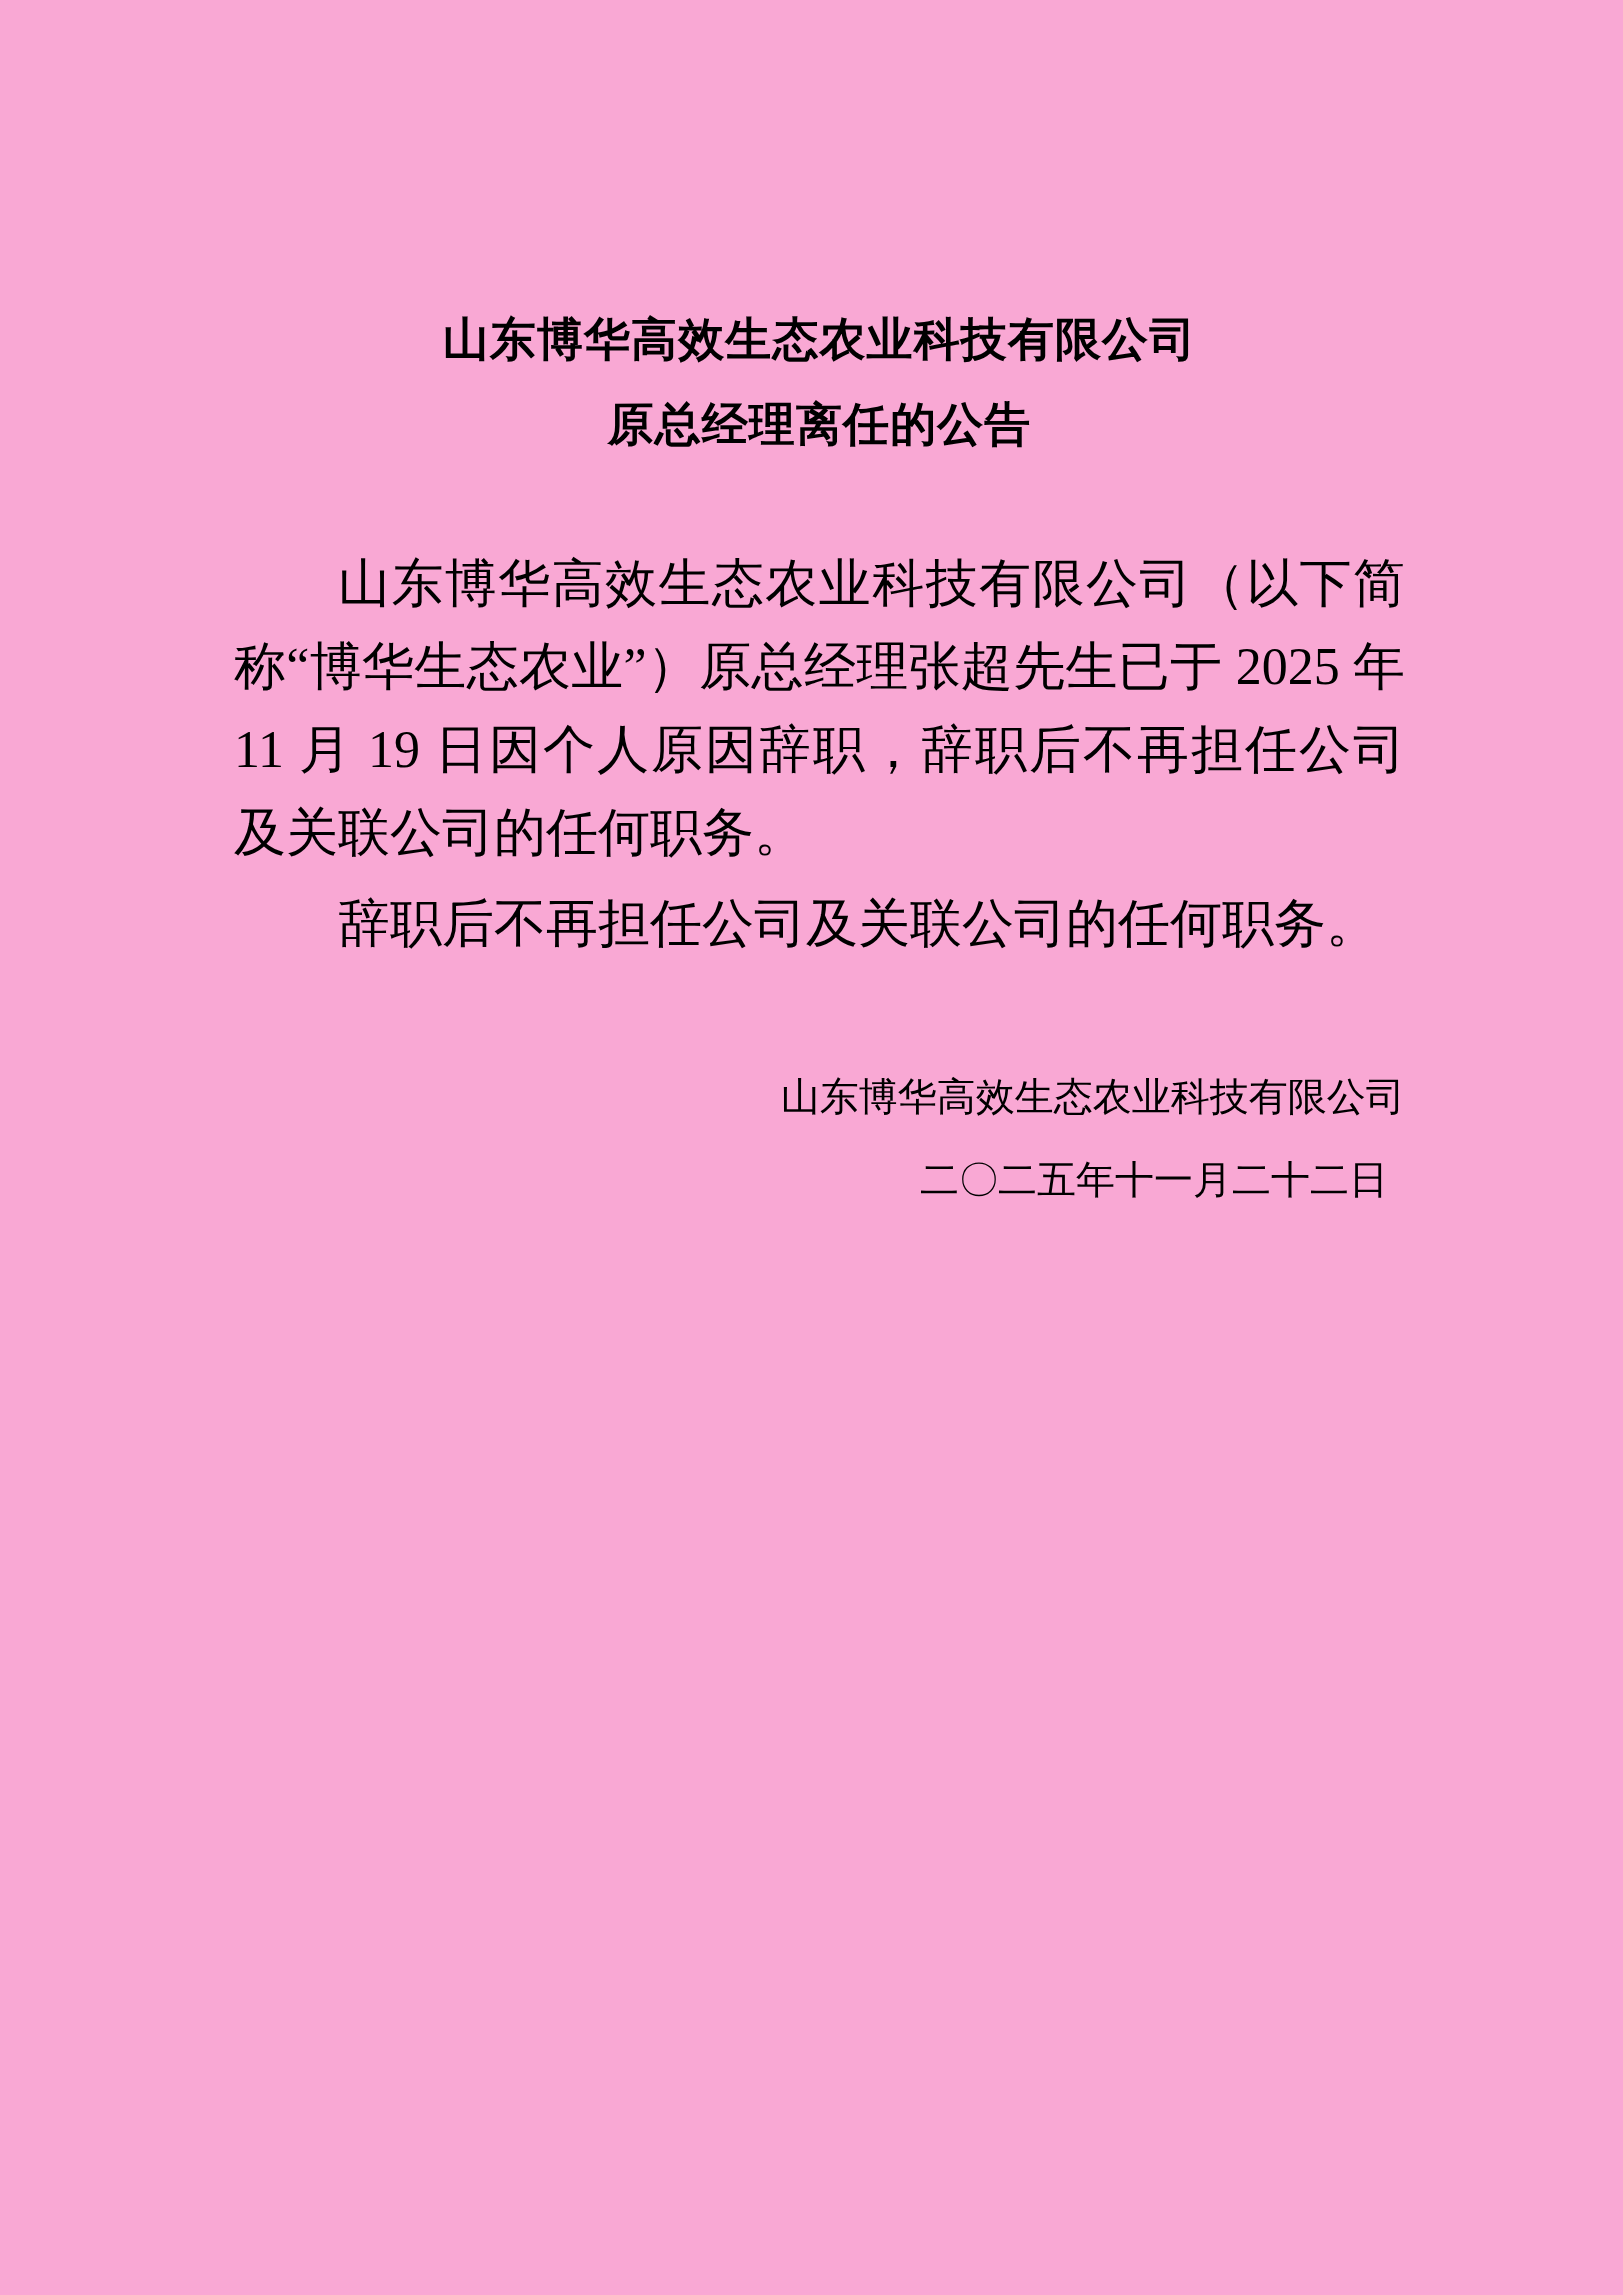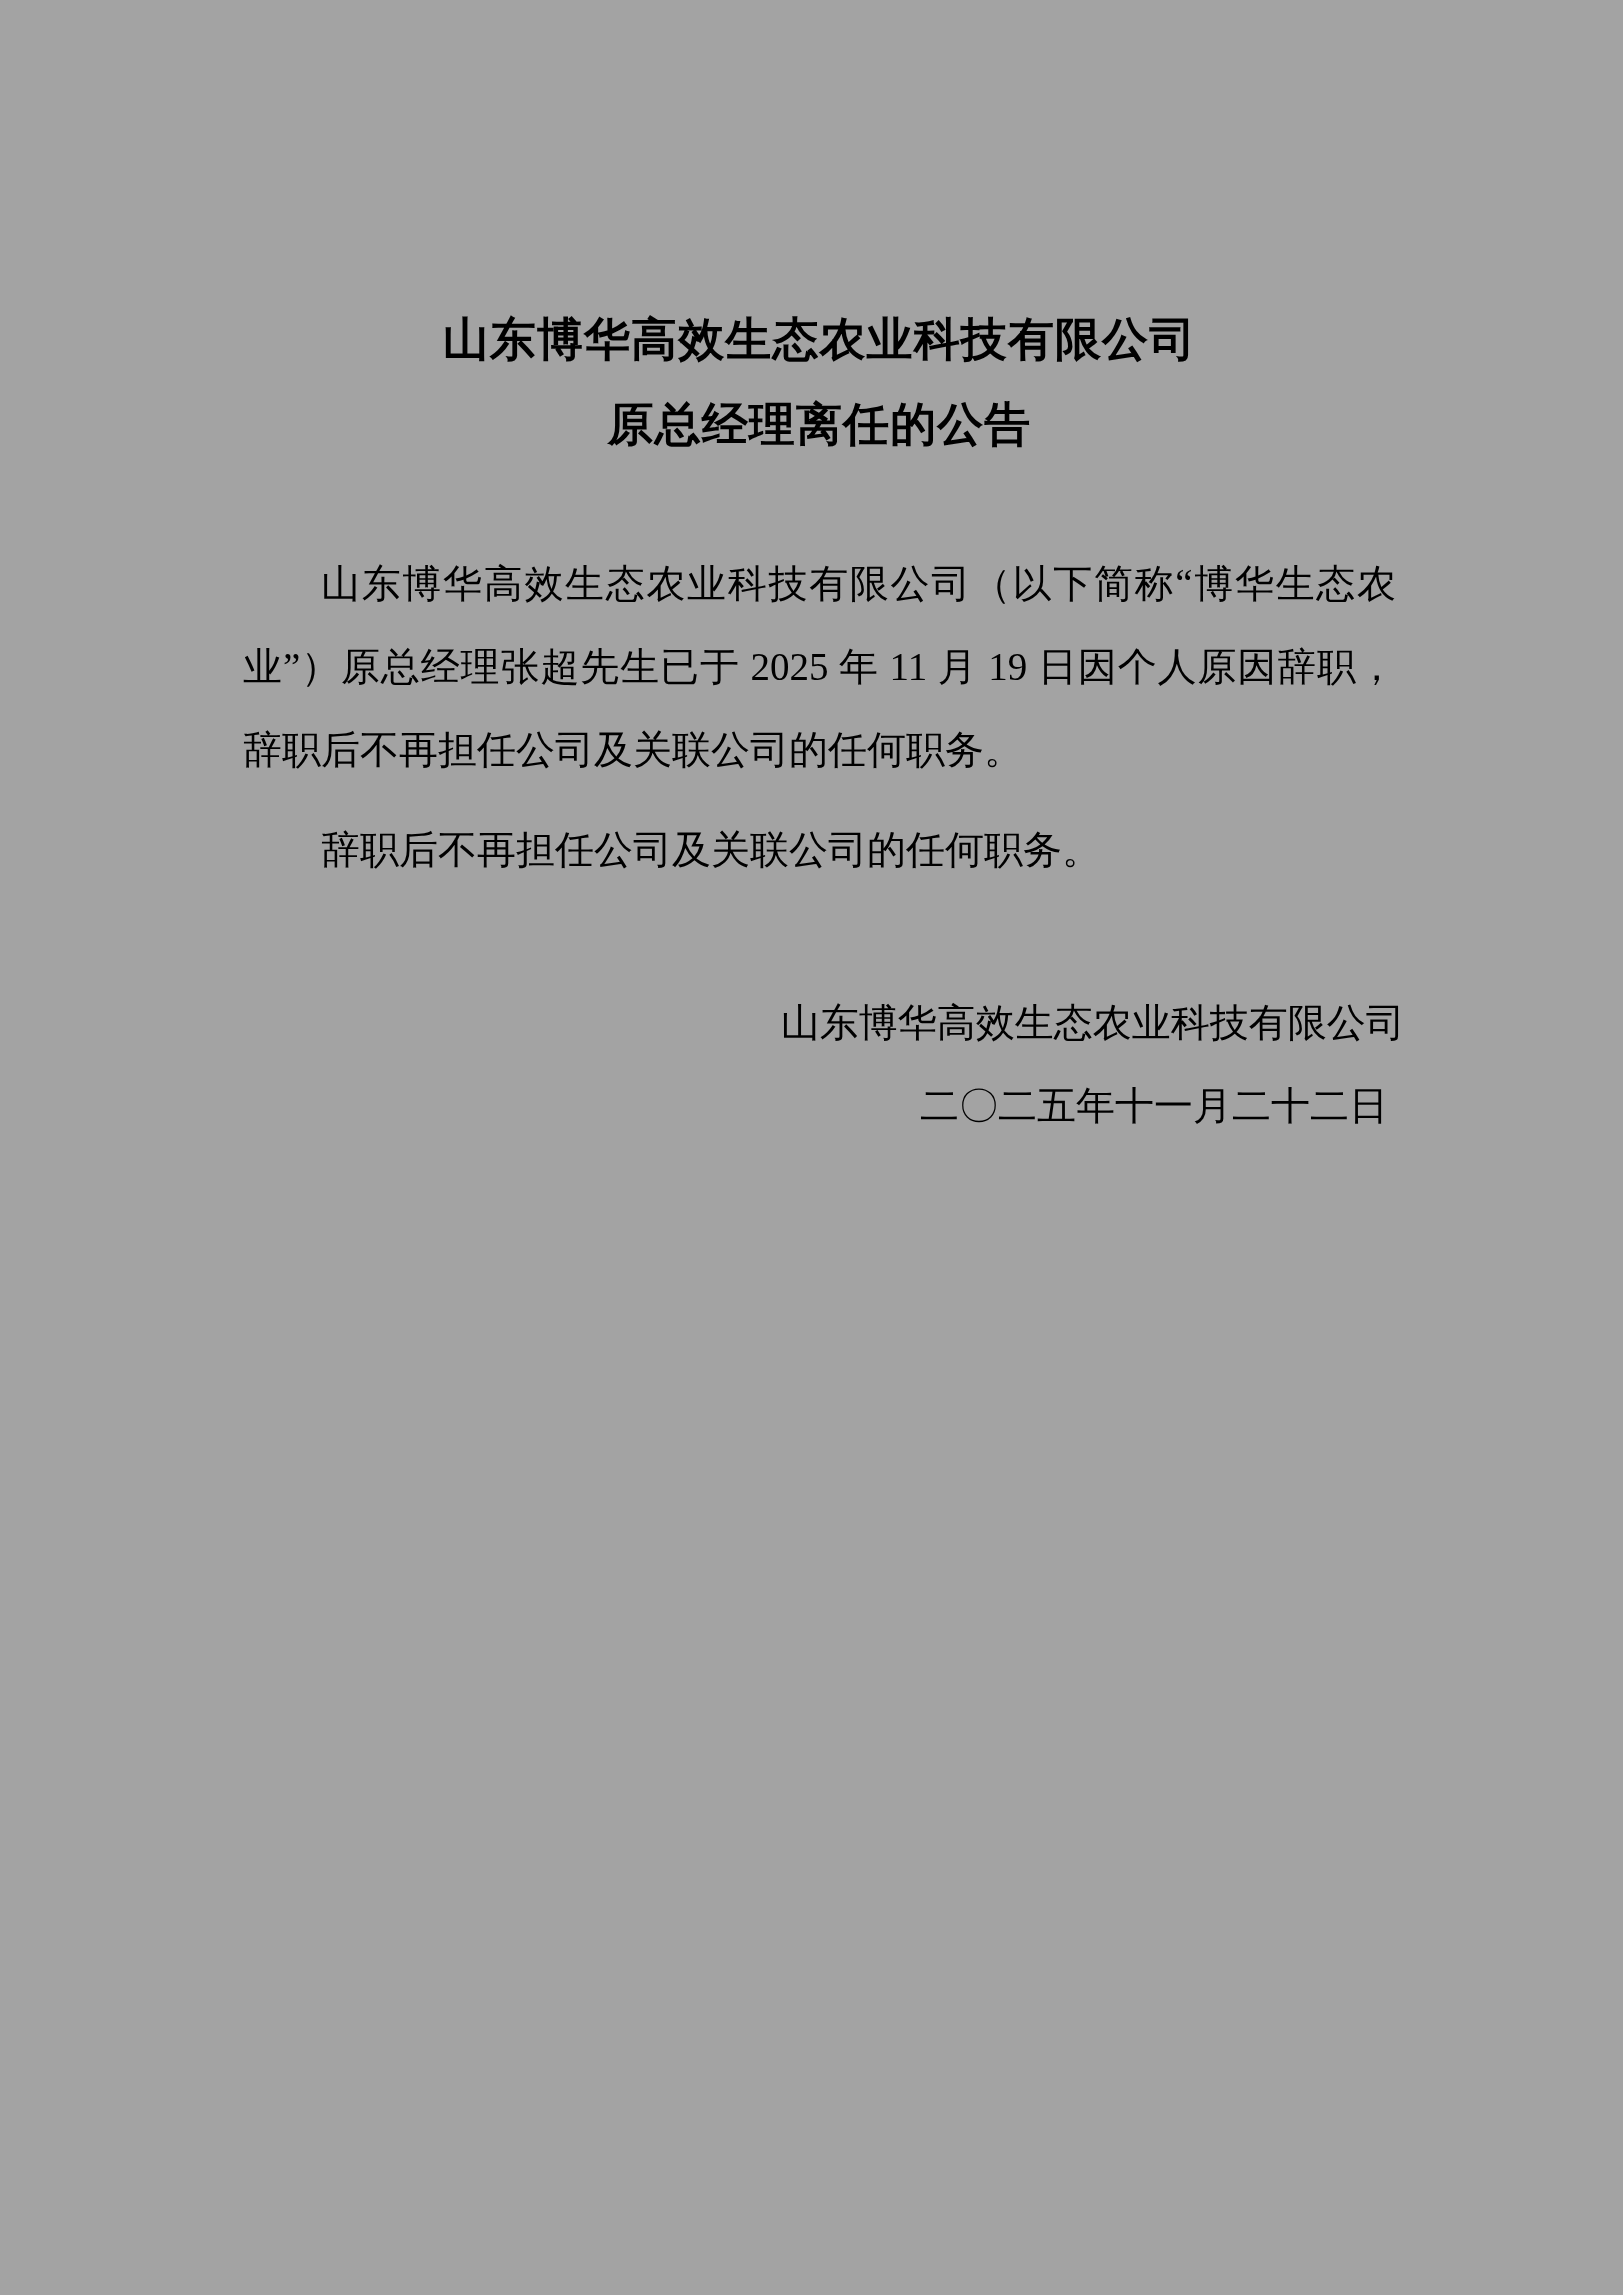--- a/index.html
+++ b/index.html
@@ -4,21 +4,21 @@
 <style>
   html, body {
     margin: 0;
     padding: 0;
     background: #808080;
   }
   .page {
     position: relative;
     width: 1623px;
     height: 2295px;
-    background: #a3a3a3;
+    background: #f9a8d4;
     color: #000000;
     font-family: "Liberation Serif", "DejaVu Serif", serif;
     overflow: hidden;
   }
   .content {
     position: absolute;
     top: 297px;
     left: 226px;
     width: 1187px;
   }
@@ -26,22 +26,22 @@
     text-align: center;
     font-weight: bold;
     font-size: 46px;
     line-height: 85px;
     letter-spacing: 1.1px;
   }
   .doc-title .title-line {
     white-space: nowrap;
   }
   .body-para {
-    margin: 17px;
-    font-size: 39px;
+    margin: 8px;
+    font-size: 52px;
     line-height: 83px;
     text-align: justify;
     text-indent: 2em;
     word-break: break-all;
   }
   .body-para.first {
     margin-top: 75px;
   }
   .signature {
     margin-top: 90px;

